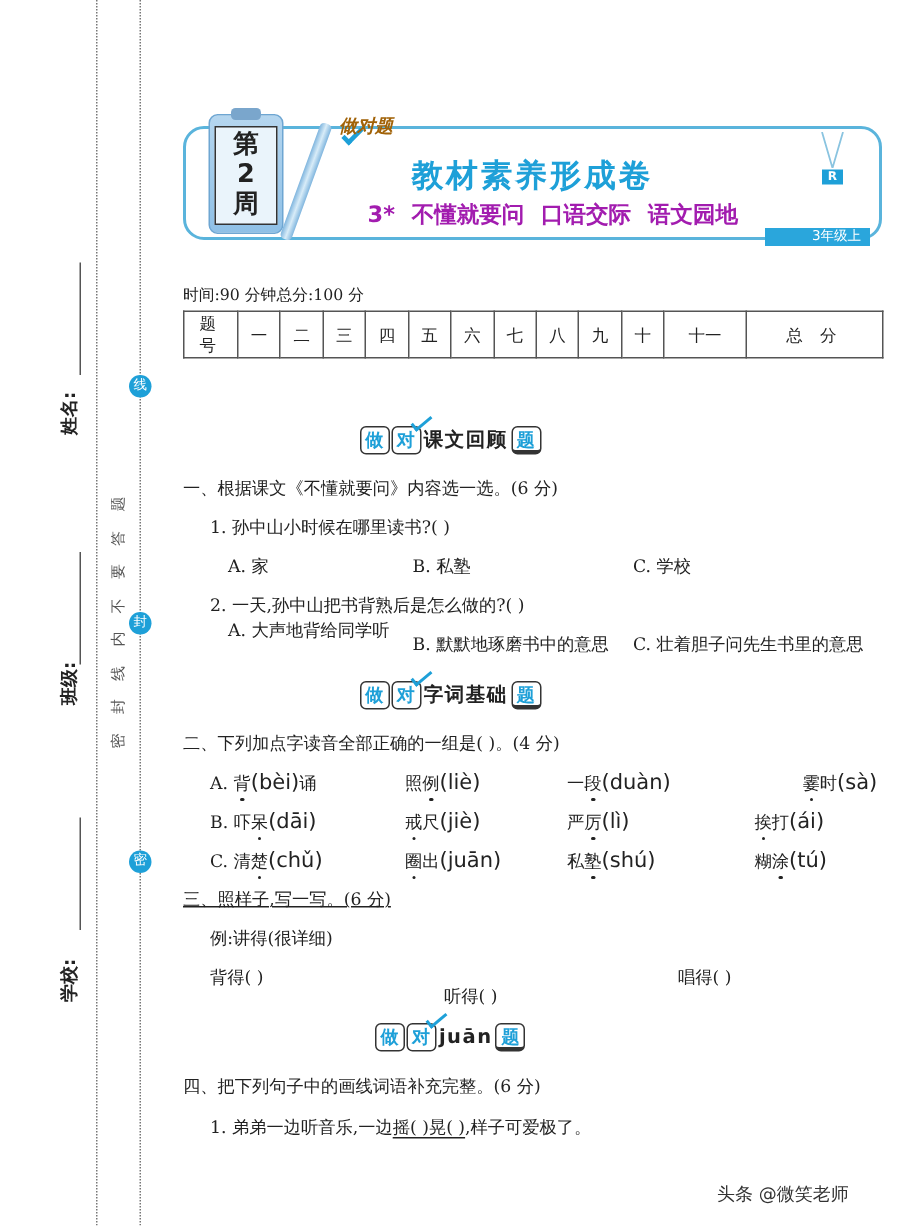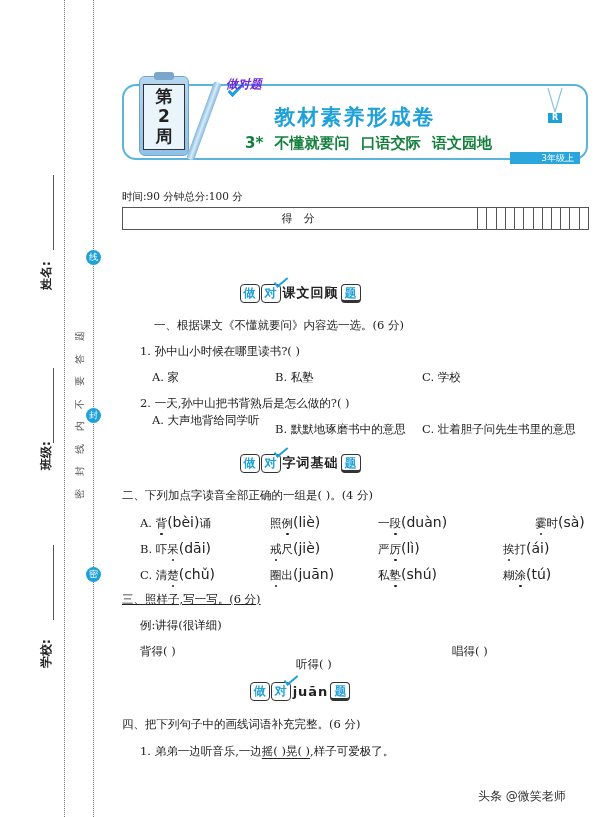--- a/index.html
+++ b/index.html
@@ -24,25 +24,25 @@
   .banner { position: absolute; left: 122px; top: 84px; width: 466px; height: 76px;
     border: 2px solid #5ab4dc; border-radius: 14px; }
   .clipboard { position: absolute; left: 139px; top: 76px; width: 50px; height: 80px;
     background: linear-gradient(#b5d6ef, #8fc0e6); border-radius: 6px; border: 1px solid #6ea6d2; }
   .clipboard-clip { position: absolute; left: 154px; top: 72px; width: 20px; height: 8px; background: #7aa6cc; border-radius: 3px; }
   .clipboard-paper { position: absolute; left: 143px; top: 84px; width: 42px; height: 66px; background: #eaf4fb; border: 1px solid #333; }
   .week-text { position: absolute; left: 143px; top: 86px; width: 42px; text-align: center;
     font-family: "DejaVu Sans", sans-serif; font-weight: bold; font-size: 17px; line-height: 20px; color: #222; }
   .pen { position: absolute; left: 200px; top: 80px; width: 8px; height: 82px; background: linear-gradient(90deg, #7fb5de, #d8ecf8, #7fb5de);
     transform: rotate(20deg); border-radius: 3px; }
-  .brand { position: absolute; left: 226px; top: 76px; font-family: "DejaVu Sans", sans-serif; font-weight: bold; font-size: 12px; color: #6d28d9; font-style: italic; text-align: right; }
+  .brand { position: absolute; left: 226px; top: 76px; font-family: "DejaVu Sans", sans-serif; font-weight: bold; font-size: 12px; color: #a16207; font-style: italic; text-align: right; }
   .brand-check { position: absolute; left: 228px; top: 86px; width: 14px; height: 7px; border-left: 3px solid #1ea0d8; border-bottom: 3px solid #1ea0d8; transform: rotate(-45deg); }
   .title-main { position: absolute; left: 122px; width: 466px; top: 103px; text-align: center;
     font-family: "DejaVu Sans", sans-serif; font-weight: bold; font-size: 21px; color: #1ea0d8; letter-spacing: 2px; }
-  .title-sub { position: absolute; left: 245px; top: 134px; font-family: "DejaVu Sans", sans-serif; font-weight: bold; font-size: 15px; color: #15803d; word-spacing: 6px; }
+  .title-sub { position: absolute; left: 245px; top: 134px; font-family: "DejaVu Sans", sans-serif; font-weight: bold; font-size: 15px; color: #a21caf; word-spacing: 6px; }
   .r-tag { position: absolute; left: 548px; top: 113px; width: 14px; height: 10px; background: #1ea0d8; color: #fff;
     font-size: 8px; line-height: 10px; text-align: center; font-family: "DejaVu Sans", sans-serif; font-weight: bold; }
   .r-v { position: absolute; left: 547px; top: 88px; width: 16px; height: 24px; }
   .grade-tag { position: absolute; left: 510px; top: 152px; width: 70px; height: 12px; background: #2aa6dc; color: #fff;
     font-family: "DejaVu Sans", sans-serif; font-size: 9px; line-height: 12px; text-align: right; padding-right: 6px; }
 
   
   .meta-row { position: absolute; left: 122px; top: 190px; width: 466px; display: flex; justify-content: flex-start; font-size: 10.5px; }
 
   
@@ -124,48 +124,48 @@
 <div class="r-tag">R</div>
 <div class="grade-tag">3年级上</div>
 
 <div class="meta-row">
   <span>时间:90 分钟</span>
   <span>总分:100 分</span>
 </div>
 
 <table class="score">
   <tbody>
-  <tr>
-    <td class="head">得 分</td>
-    <td></td>
-    <td></td>
-    <td></td>
-    <td></td>
-    <td></td>
-    <td></td>
-    <td></td>
-    <td></td>
-    <td></td>
-    <td></td>
-    <td></td>
-    <td></td>
+      <tr>
+    <td class="head" style="width:36px">题 号</td>
+    <td>一</td>
+    <td>二</td>
+    <td>三</td>
+    <td>四</td>
+    <td>五</td>
+    <td>六</td>
+    <td>七</td>
+    <td>八</td>
+    <td>九</td>
+    <td>十</td>
+    <td>十一</td>
+    <td class="head">总 分</td>
   </tr>
 </tbody>
   </table>
 
 <div class="sec-badge" style="top:283px;">
   <div class="sec-inner">
     <div class="sb-box"><span>做</span></div>
     <div class="sb-box"><span class="sb-check"></span><span>对</span></div>
     <span class="sb-text">课文回顾</span>
     <div class="sb-end">题</div>
   </div>
 </div>
 
-<div class="q q-title" style="top:318px;margin-left:32px;">一、根据课文《不懂就要问》内容选一选。(6 分)</div>
+<div class="q q-title" style="top:318px;">一、根据课文《不懂就要问》内容选一选。(6 分)</div>
 <div class="q q-sub" style="top:344px;">1. 孙中山小时候在哪里读书?(      )</div>
 <div class="q q-opt" style="top:370px;">A. 家</div>
 <div class="q" style="top:370px;left:275px;">B. 私塾</div>
 <div class="q" style="top:370px;left:422px;">C. 学校</div>
 <div class="q q-sub" style="top:396px;">2. 一天,孙中山把书背熟后是怎么做的?(      )</div>
 <div class="q q-opt" style="top:413px;text-align:right;">A. 大声地背给同学听</div>
 <div class="q" style="top:422px;left:275px;">B. 默默地琢磨书中的意思</div>
 <div class="q" style="top:422px;left:422px;">C. 壮着胆子问先生书里的意思</div>
 
 <div class="sec-badge" style="top:453px;">

